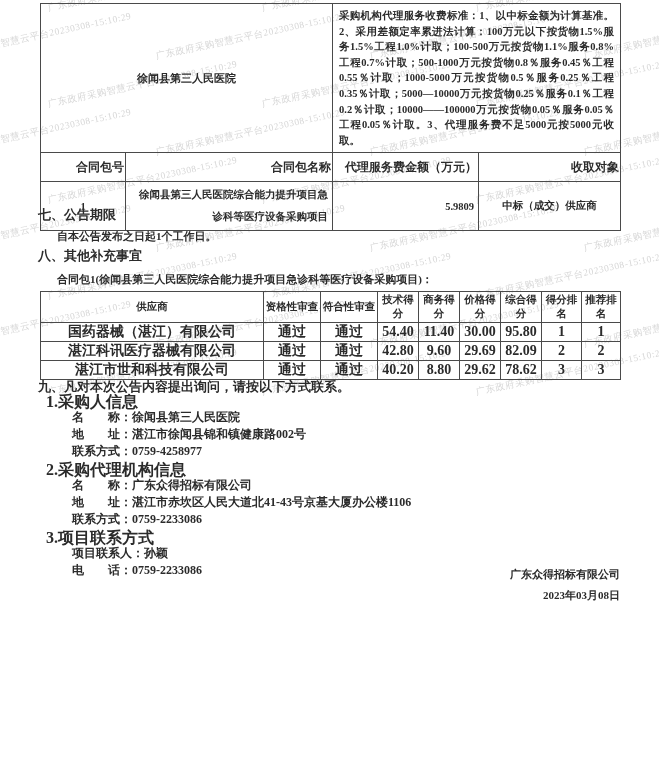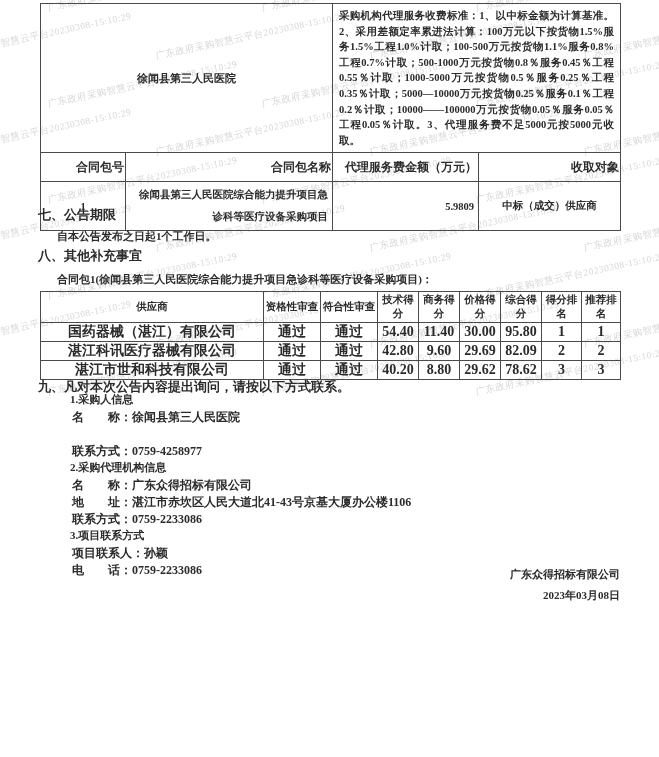--- a/index.html
+++ b/index.html
@@ -25,21 +25,21 @@
   .fee-data td{height:34px;font-size:10.5px;}
   .fee-data td.c{text-align:center;}
   .fee-data td.l{text-align:right;padding:2px 4px;line-height:22px;}
   .fee-data td.r{text-align:right;padding-right:4px;}
   .score-table{position:absolute;left:40px;top:291px;width:580px;}
   .score-table thead td{height:23px;text-align:center;font-size:10.5px;}
   .score-table tbody td{height:16px;text-align:center;font-size:14px;line-height:12px;}
   
   .h{position:absolute;left:38px;font-size:13px;white-space:nowrap;}
   .tline{position:absolute;font-size:11px;white-space:nowrap;}
-  .sub{position:absolute;left:70px;font-size:11px;white-space:nowrap;}
+  .sub{position:absolute;left:46px;font-size:16px;white-space:nowrap;}
   .lab{position:absolute;left:72px;font-size:12px;white-space:nowrap;}
   .ind{left:57px;}
   .foot{position:absolute;right:39px;font-size:11px;text-align:right;white-space:nowrap;}
 </style>
 </head>
 <body>
 
 <div class="page">
 
   <div class="wm-layer">
@@ -170,20 +170,21 @@
             <td>3</td>
             <td>3</td>
           </tr>
         </tbody>
     </table>
 
     <div class="h" style="top:378px">九、凡对本次公告内容提出询问，请按以下方式联系。</div>
 
     <div class="sub" style="top:392px">1.采购人信息</div>
     <div class="lab" style="top:409px"><span>名　　称：</span><span>徐闻县第三人民医院</span></div>
+    <div class="lab" style="top:426px"><span>地　　址：</span><span>湛江市徐闻县锦和镇健康路002号</span></div>
     <div class="lab" style="top:443px"><span>联系方式：</span><span>0759-4258977</span></div>
 
     <div class="sub" style="top:460px">2.采购代理机构信息</div>
     <div class="lab" style="top:477px"><span>名　　称：</span><span>广东众得招标有限公司</span></div>
     <div class="lab" style="top:494px"><span>地　　址：</span><span>湛江市赤坎区人民大道北41-43号京基大厦办公楼1106</span></div>
     <div class="lab" style="top:511px"><span>联系方式：</span><span>0759-2233086</span></div>
 
     <div class="sub" style="top:528px">3.项目联系方式</div>
     <div class="lab" style="top:545px"><span>项目联系人：</span><span>孙颖</span></div>
     <div class="lab" style="top:562px"><span>电　　话：</span><span>0759-2233086</span></div>

